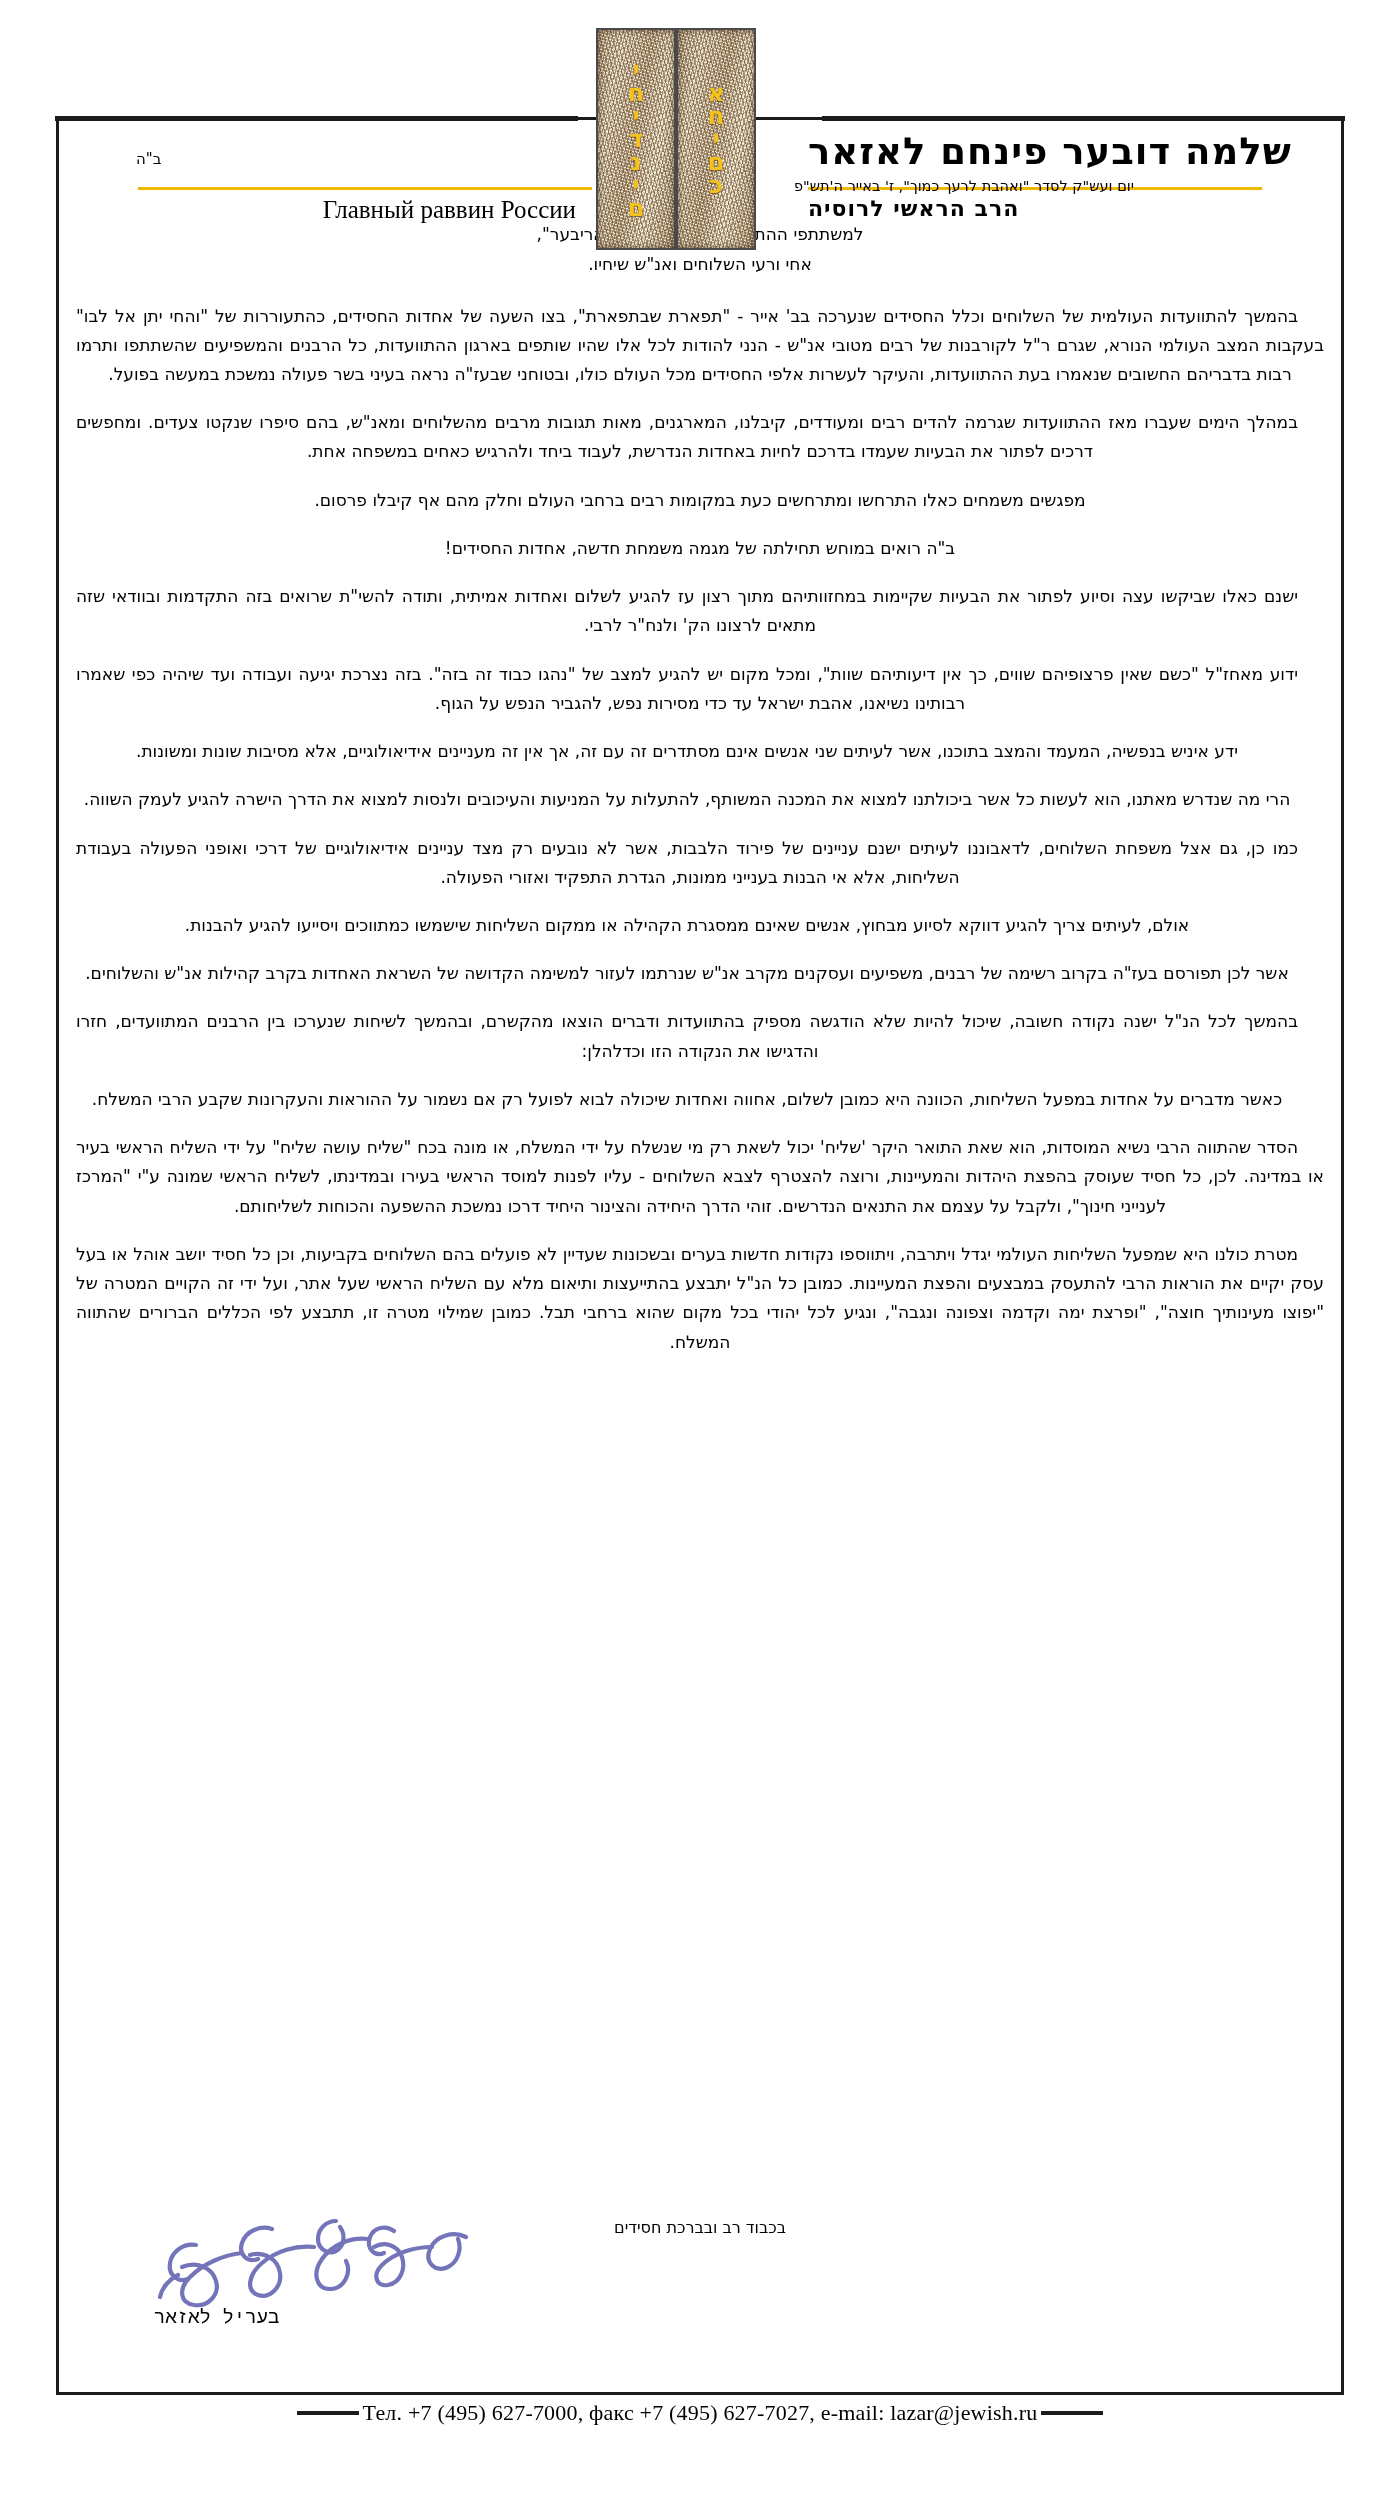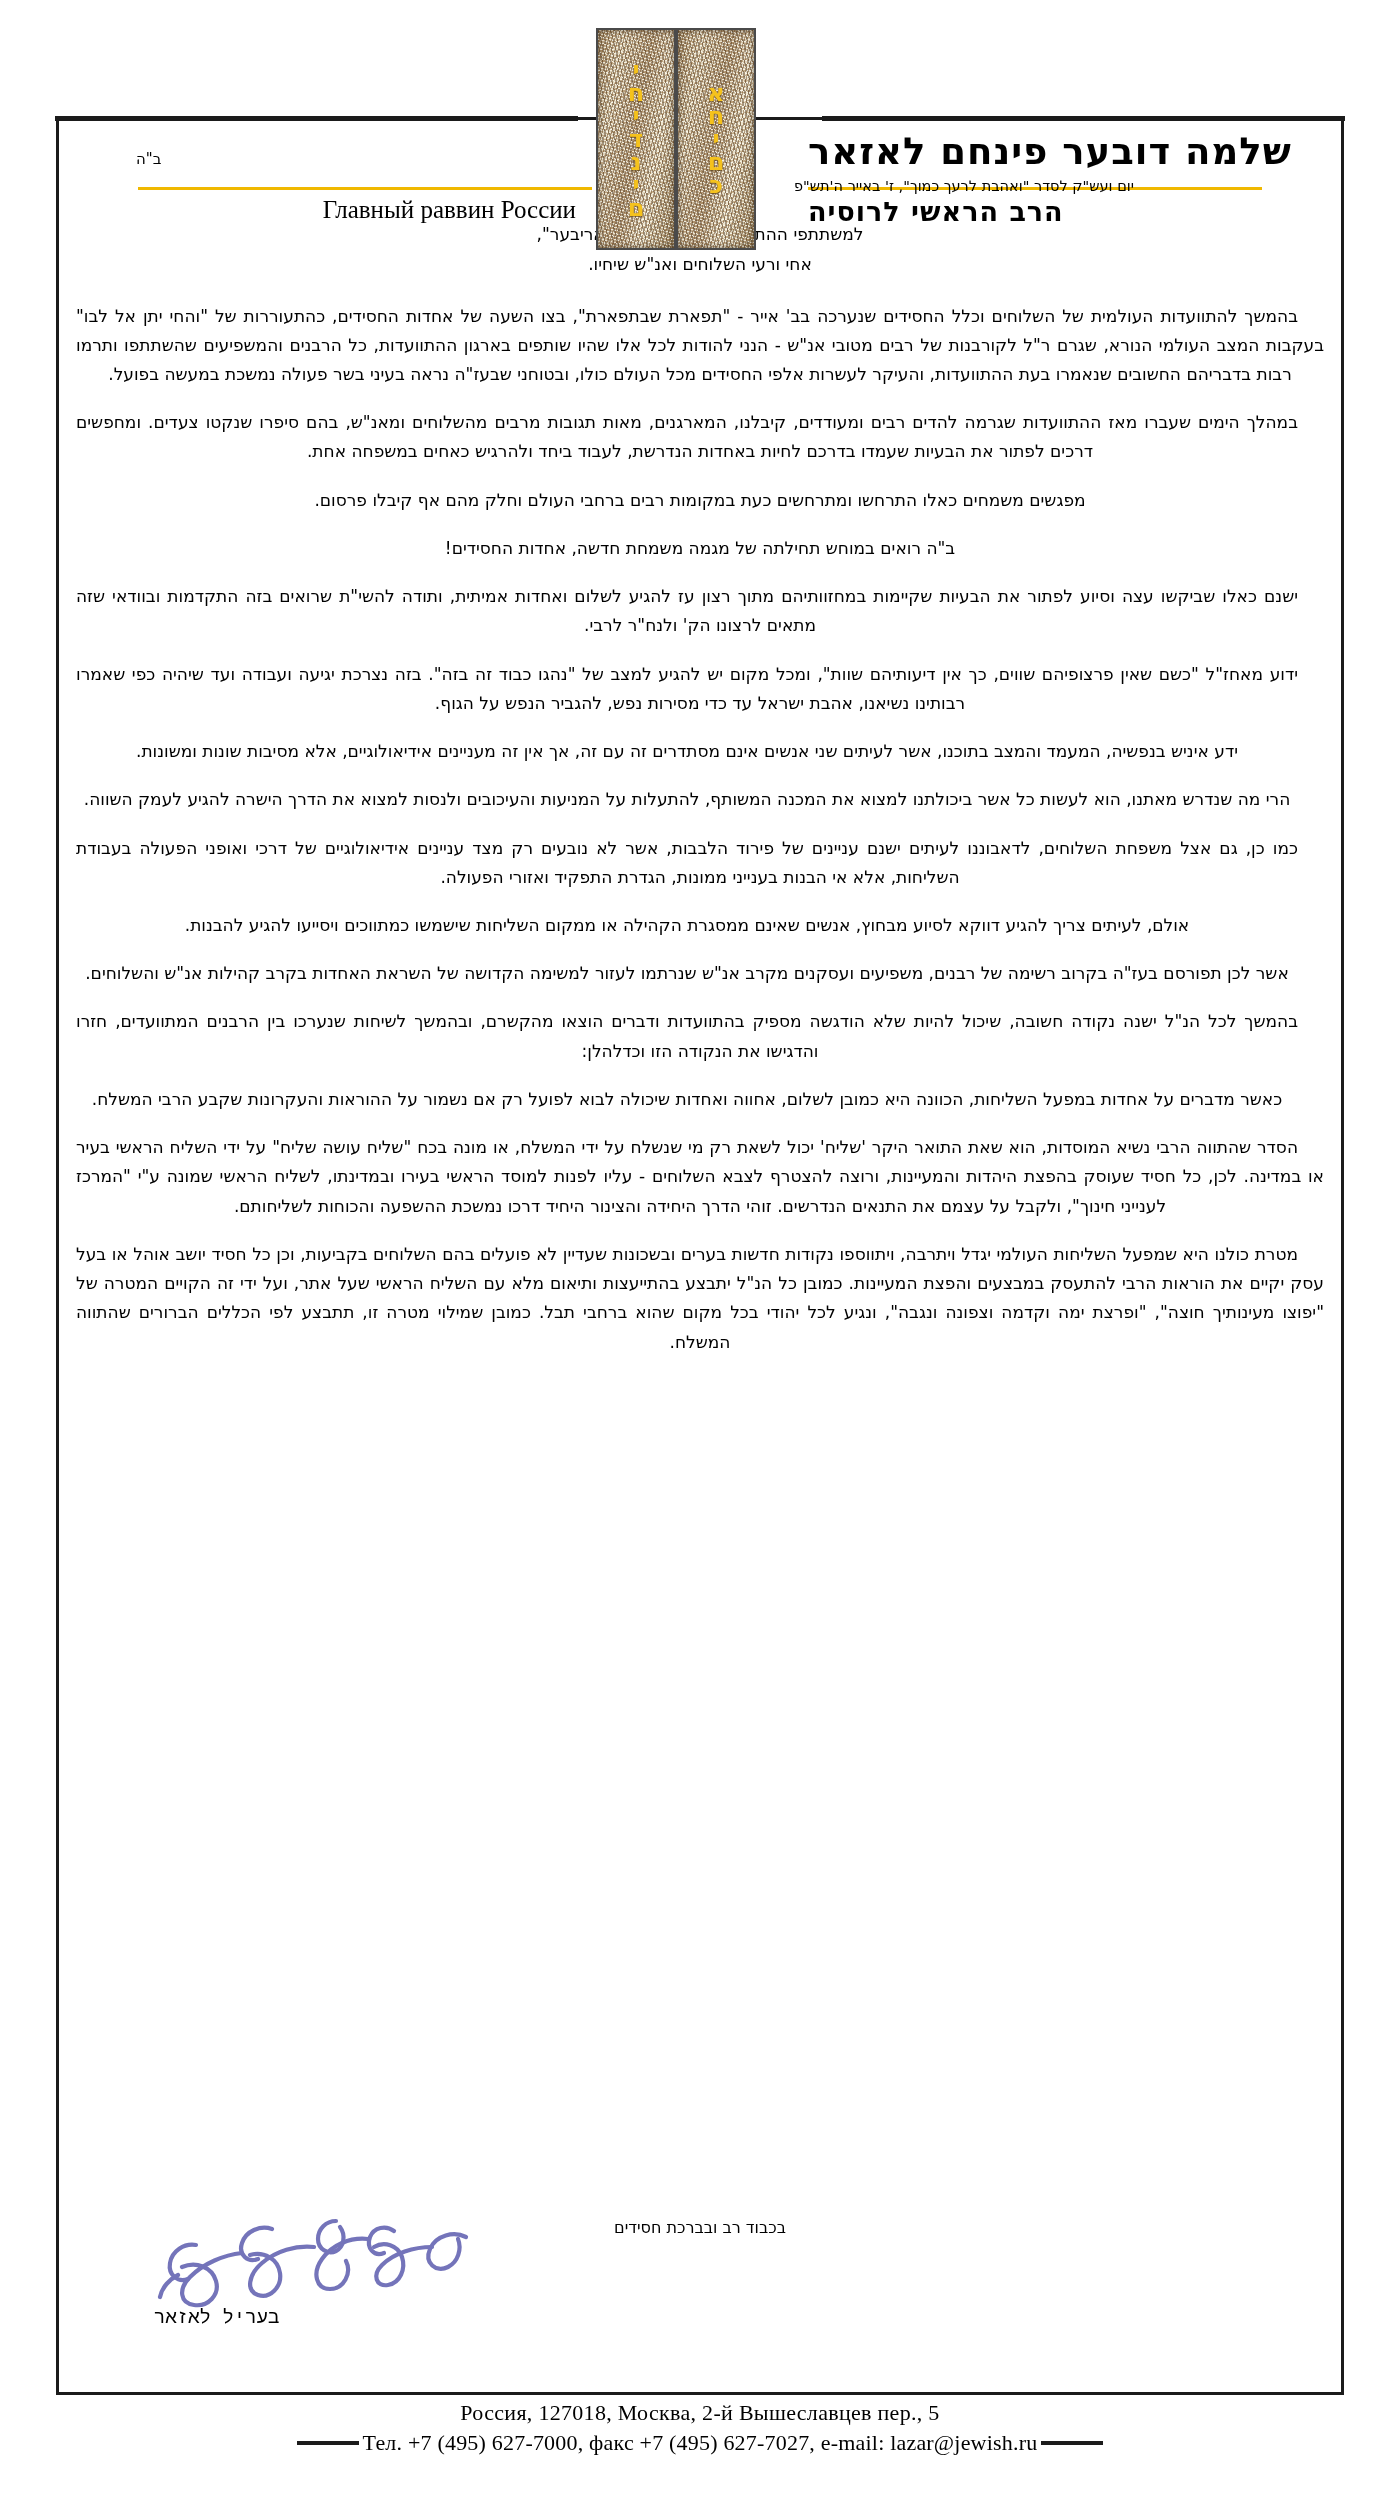--- a/index.html
+++ b/index.html
@@ -149,21 +149,21 @@
     text-align: right;
     padding-right: 28px;
     box-sizing: border-box;
   }
   .head-he .head-sub {
     text-align: left;
     padding-left: 12px;
     box-sizing: border-box;
     direction: rtl;
     font-family: "DejaVu Sans", sans-serif;
-    font-size: 27px;
+    font-size: 22px;
     font-weight: 700;
     letter-spacing: 1px;
   }
 
   
   .content {
     position: absolute;
     left: 76px;
     top: 150px;
     width: 1248px;
@@ -357,21 +357,20 @@
           <path d="M106 52 C88 54, 68 62, 54 76 C42 88, 44 102, 58 104 C72 106, 84 94, 80 80 C76 66, 60 60, 46 66"></path>
           <path d="M60 44 C48 42, 36 50, 34 62 C32 74, 42 82, 52 78"></path>
           <path d="M42 74 C34 78, 26 86, 24 96"></path>
         </g>
       </svg>
       <div class="signer">בעריל לאזאר</div>
     </div>
   </div>
 
   <div class="footer">
-    <div class="footer-line1">Россия, 127018, Москва, 2-й Вышеславцев пер., 5</div>
     <div class="footer-row">
       <span class="footer-dash"></span>
       <span class="footer-line2">Тел. +7 (495) 627-7000, факс +7 (495) 627-7027, e-mail: lazar@jewish.ru</span>
       <span class="footer-dash"></span>
     </div>
   </div>
 
 </div>
 
 </body></html>

